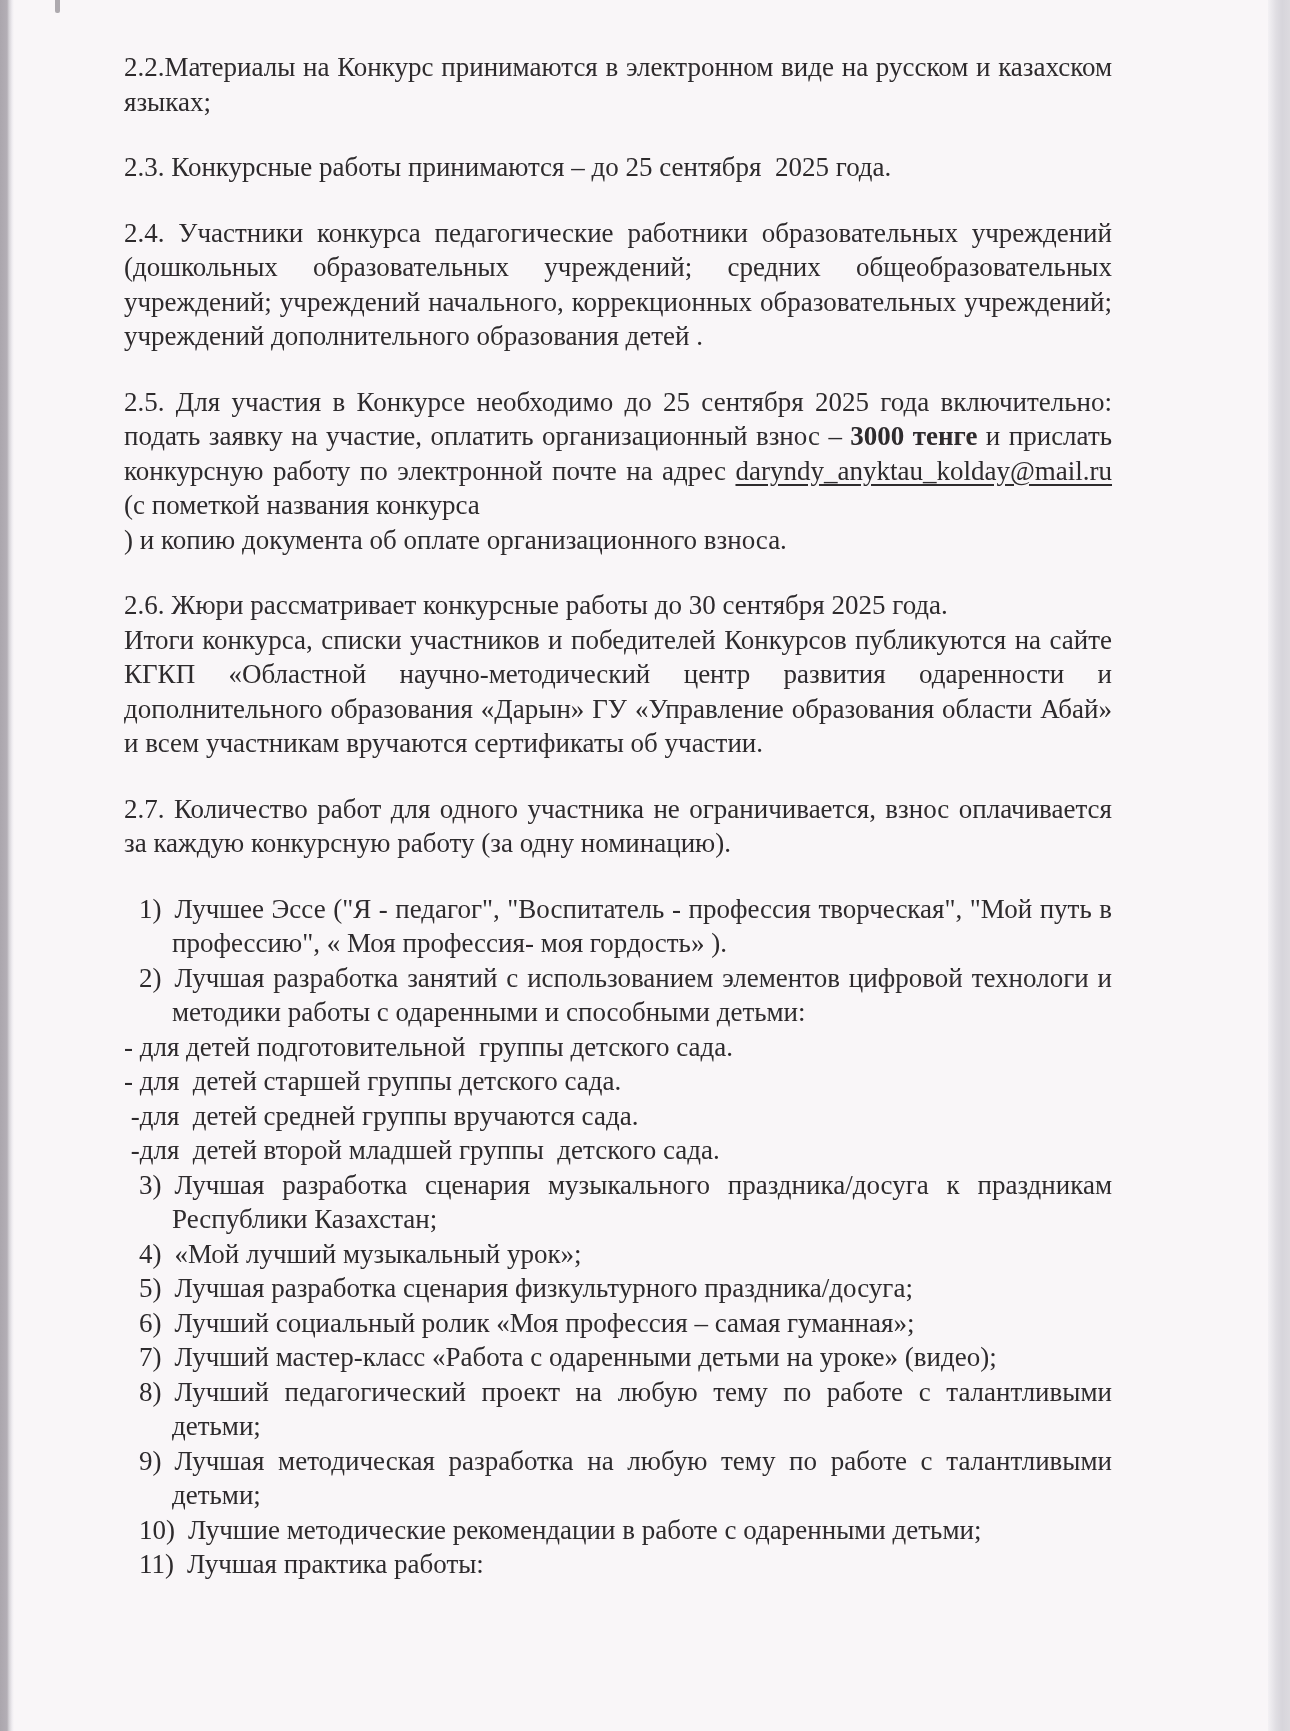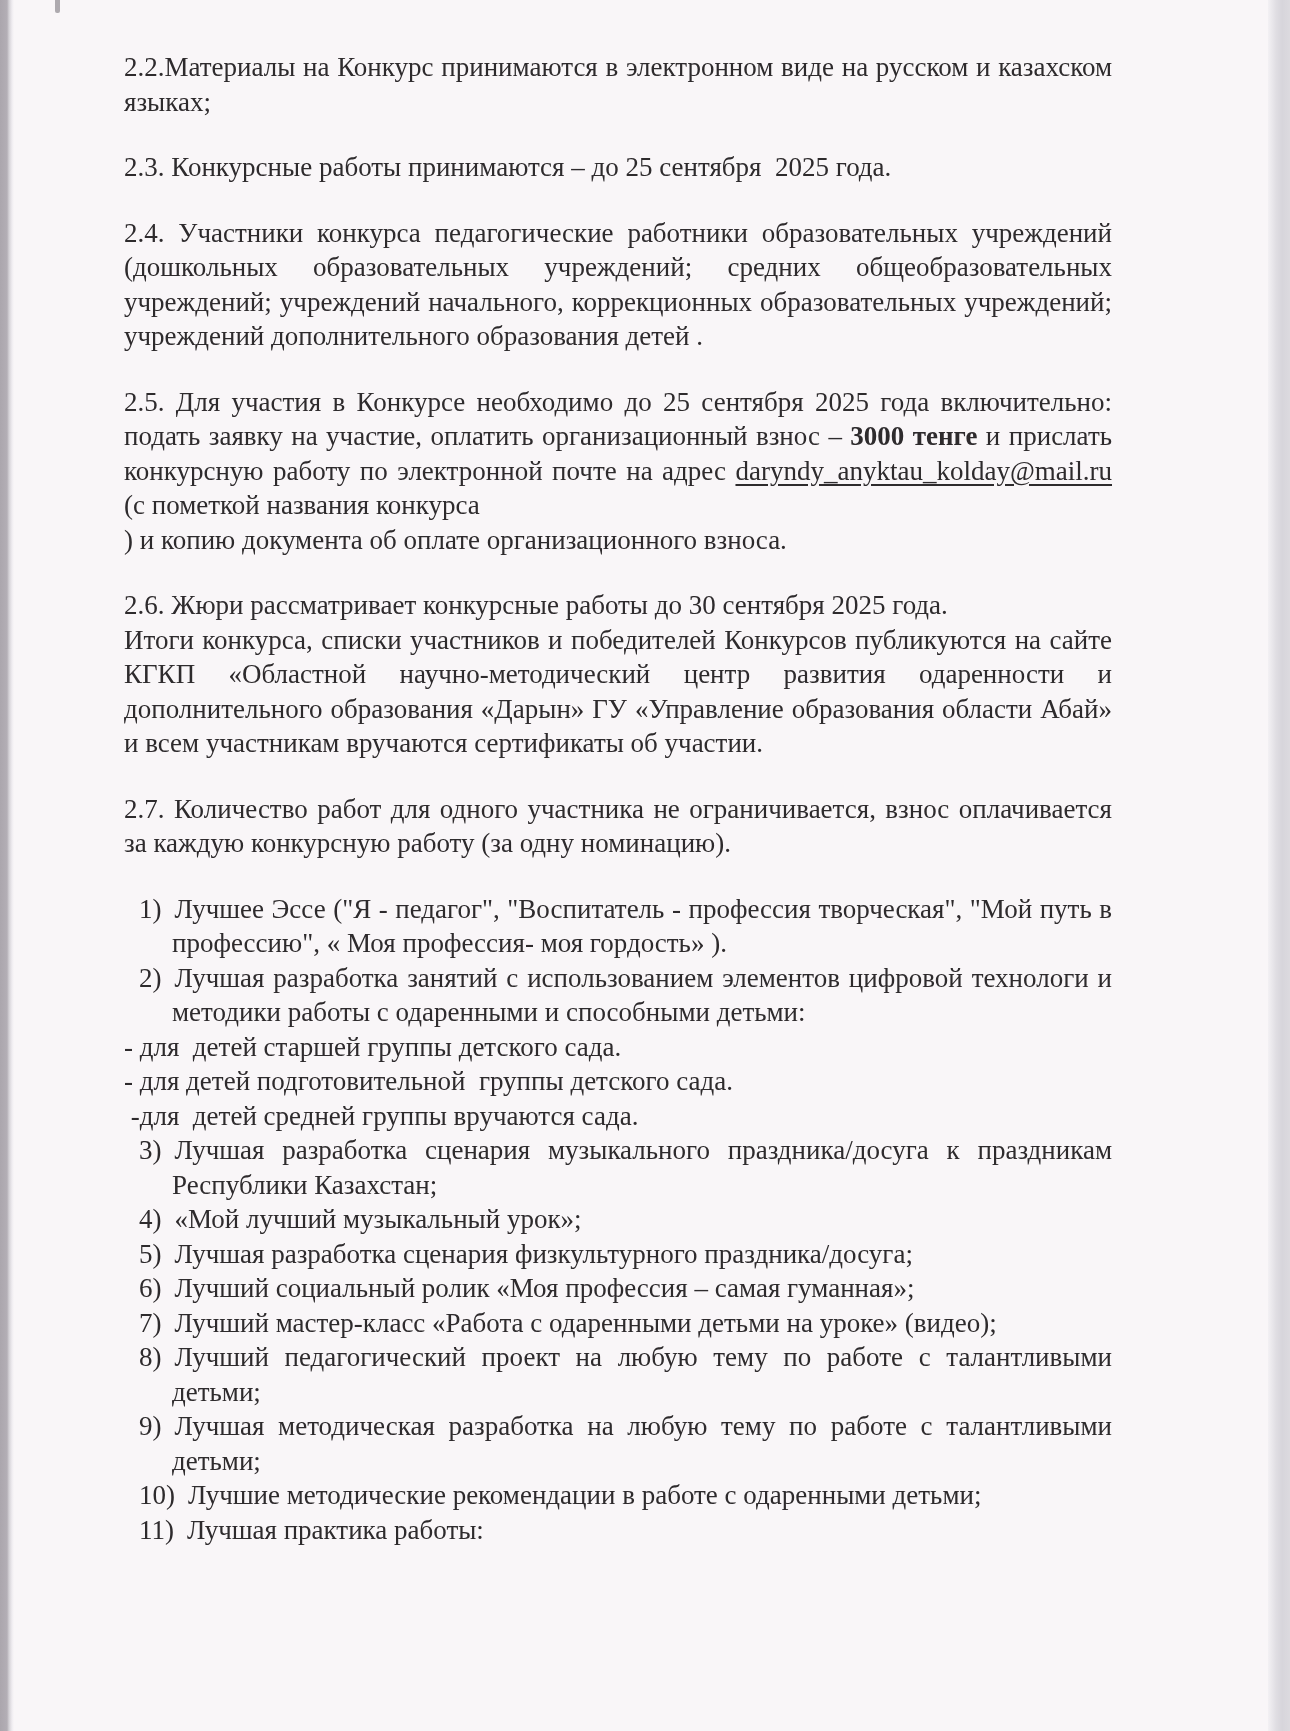--- a/index.html
+++ b/index.html
@@ -65,23 +65,24 @@
 
   <p class="m0">2.6. Жюри рассматривает конкурсные работы до 30 сентября 2025 года.</p>
   <p class="just">Итоги конкурса, списки участников и победителей Конкурсов публикуются на сайте КГКП «Областной научно-методический центр развития одаренности и дополнительного образования «Дарын» ГУ «Управление образования области Абай» и всем участникам вручаются сертификаты об участии.</p>
 
   <p class="just">2.7. Количество работ для одного участника не ограничивается, взнос оплачивается за каждую конкурсную работу (за одну номинацию).</p>
 
 
   <div class="list">
     <div class="li"><span class="num">1)</span><span>Лучшее Эссе ("Я - педагог", "Воспитатель - профессия творческая", "Мой путь в профессию", « Моя профессия- моя гордость» ).</span></div>
     <div class="li"><span class="num">2)</span><span>Лучшая разработка занятий с использованием элементов цифровой технологи и методики  работы с одаренными и способными детьми:</span></div>
+    <div class="dash">- для детей подготовительной  группы детского сада.</div>
     <div class="dash">- для  детей старшей группы детского сада.</div>
-    <div class="dash">- для детей подготовительной  группы детского сада.</div>
     <div class="dash"> -для  детей средней группы вручаются сада.</div>
+    <div class="dash"> -для  детей второй младшей группы  детского сада.</div>
     <div class="li"><span class="num">3)</span><span>Лучшая разработка  сценария  музыкального  праздника/досуга  к  праздникам Республики Казахстан;</span></div>
     <div class="li"><span class="num">4)</span><span>«Мой лучший музыкальный урок»;</span></div>
     <div class="li"><span class="num">5)</span><span>Лучшая разработка сценария физкультурного праздника/досуга;</span></div>
     <div class="li"><span class="num">6)</span><span>Лучший социальный ролик «Моя профессия – самая гуманная»;</span></div>
     <div class="li"><span class="num">7)</span><span>Лучший мастер-класс «Работа с одаренными детьми на уроке» (видео);</span></div>
     <div class="li"><span class="num">8)</span><span>Лучший педагогический проект  на любую тему по работе с талантливыми детьми;</span></div>
     <div class="li"><span class="num">9)</span><span>Лучшая методическая разработка на любую тему по работе с талантливыми детьми;</span></div>
     <div class="li"><span class="num">10)</span><span>Лучшие методические рекомендации в работе с одаренными детьми;</span></div>
     <div class="li"><span class="num">11)</span><span>Лучшая практика  работы:</span></div>
   </div>

